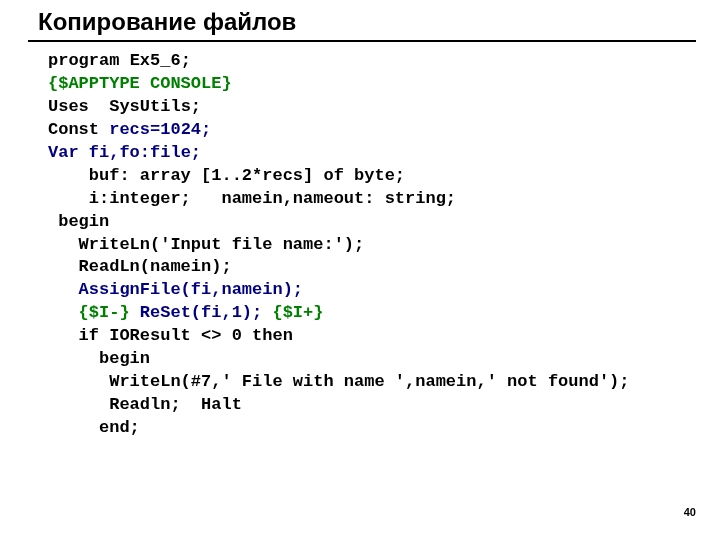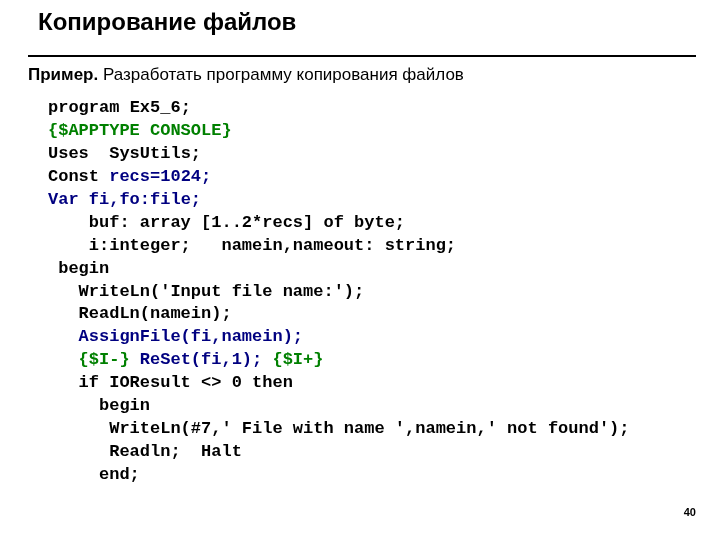--- a/index.html
+++ b/index.html
@@ -11,21 +11,21 @@
     position: relative;
     overflow: hidden;
   }
   .slide {
     padding: 8px 24px 0 28px;
   }
   .title {
     font-size: 24px;
     font-weight: bold;
     color: #000;
-    margin: 0 0 19px 10px;
+    margin: 0 0 4px 10px;
   }
   .underline {
     height: 2px;
     background: #000;
     margin: 0 0 8px 0;
   }
   .subtitle {
     font-size: 17px;
     color: #000;
     margin: 6px 0 12px 0;
@@ -51,21 +51,20 @@
     color: #000;
   }
 </style>
 </head>
 <body>
 
 <div class="slide">
   <h1 class="title">Копирование файлов</h1>
   <div class="underline"></div>
 
-  <p class="subtitle"><b>Пример.</b><span> Разработать программу копирования файлов</span></p>
 
   <div class="code"><span><span>program </span><span>Ex5_6;</span></span>
 <span class="kw-green">{$APPTYPE CONSOLE}</span>
 <span><span>Uses </span><span> SysUtils;</span></span>
 <span><span>Const </span><span class="kw-blue">recs=1024;</span></span>
 <span><span class="kw-blue">Var </span><span class="kw-blue">fi,fo:file;</span></span>
 <span>    buf: array [1..2*recs] of byte;</span>
 <span>    i:integer;   namein,nameout: string;</span>
 <span> begin</span>
 <span>   WriteLn('Input file name:');</span>

